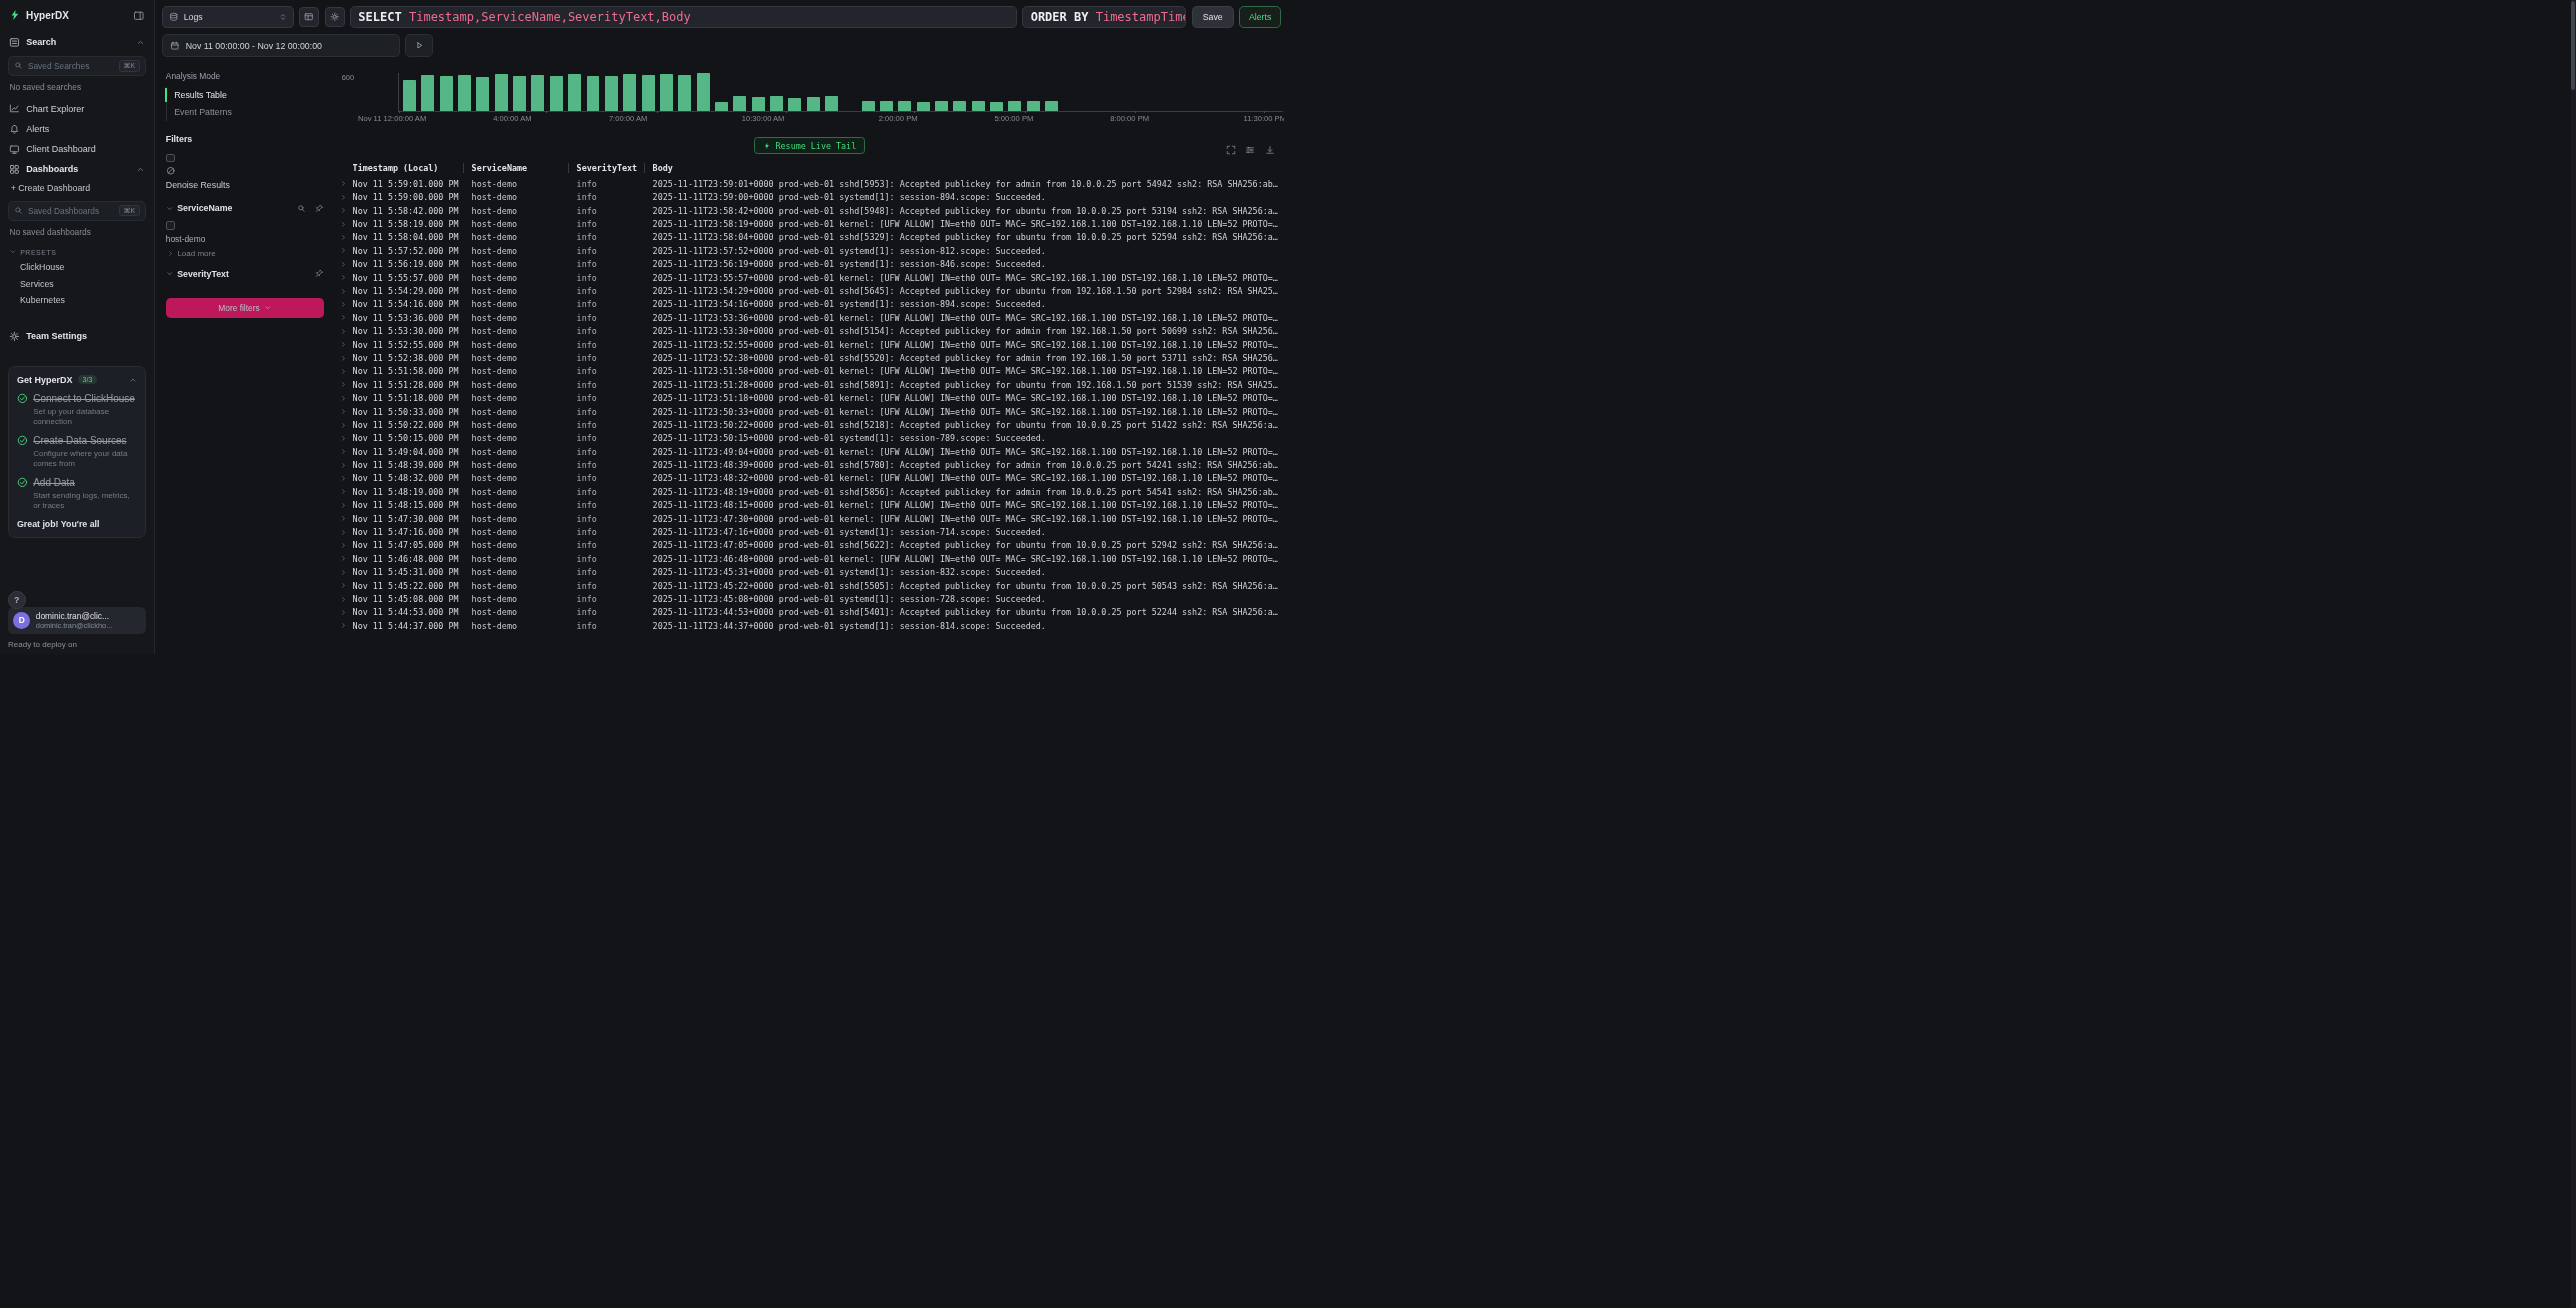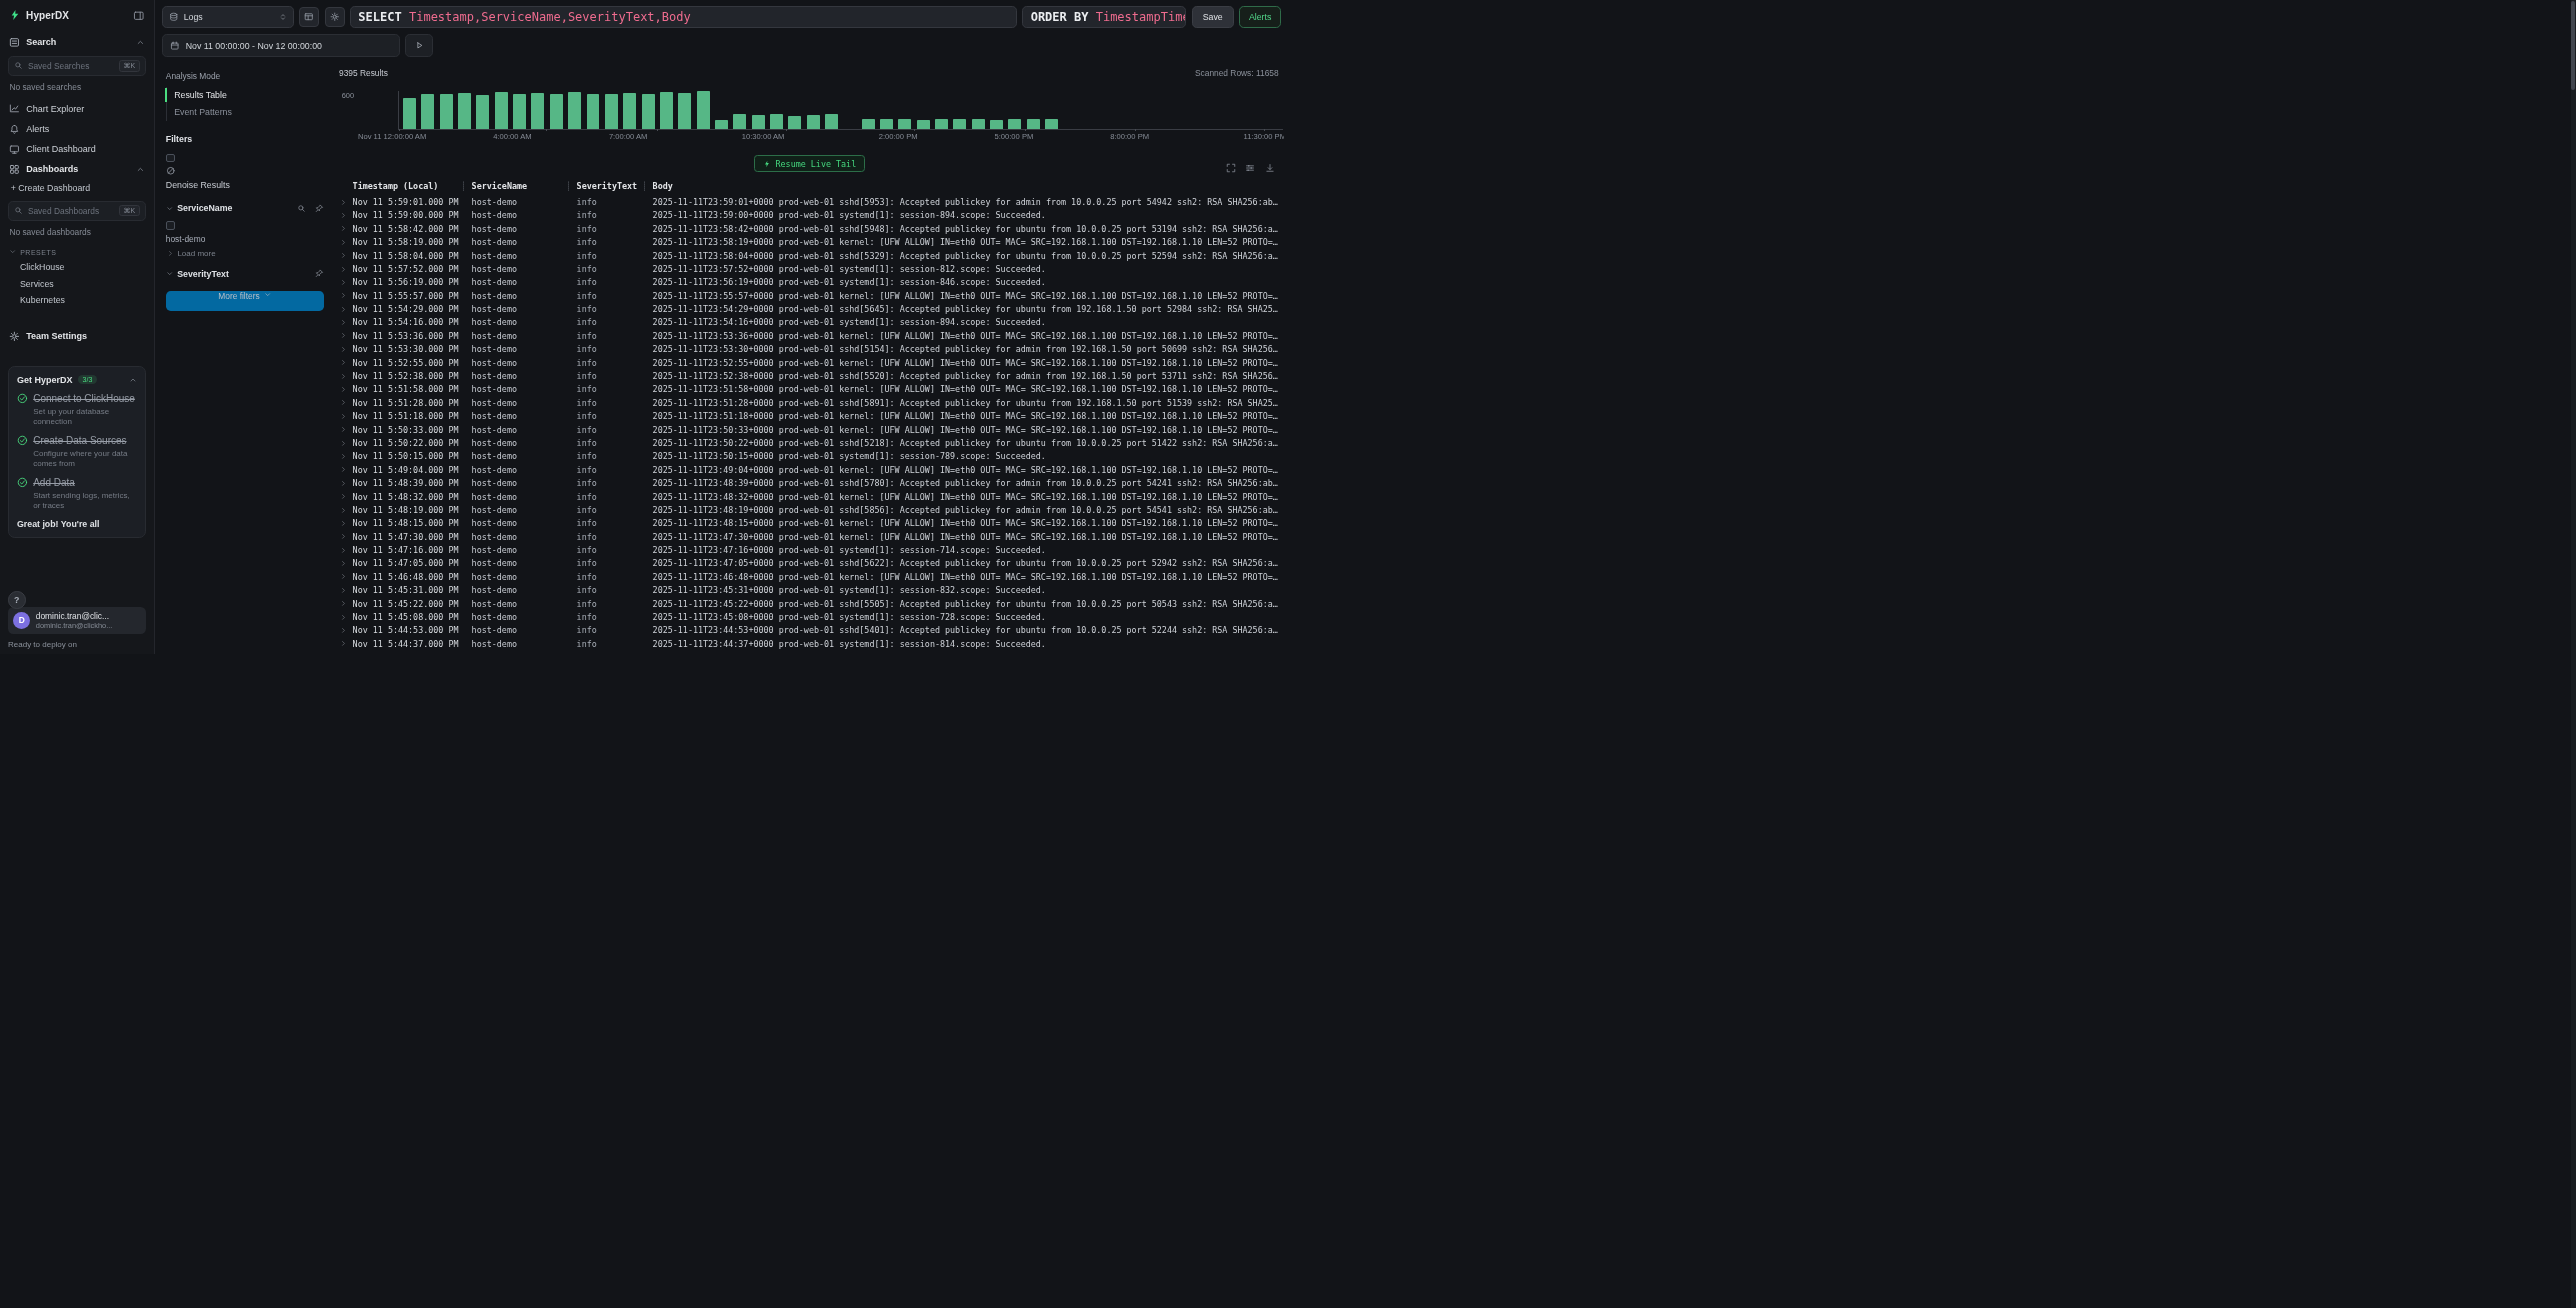--- a/index.html
+++ b/index.html
@@ -116,21 +116,21 @@
   .check-row .ic { width:9.5px; height:9.5px; color:#9aa0aa; }
   .check-label { font-size:8.8px; color:#c9cdd4; }
   .facet-head { margin-top:10.8px; display:flex; align-items:center; gap:4px; }
   .facet-head .chev { width:7.4px; height:7.4px; color:#8b919b; }
   .facet-name { font-size:8.8px; font-weight:700; color:#dfe2e6; flex:1; }
   .facet-head .tool { width:8.8px; height:8.8px; color:#8b919b; cursor:pointer; margin-left:6px; }
   .facet-val { margin-top:4.7px; }
   .facet-val .check-label { font-size:8.4px; color:#a9afba; }
   .load-more { display:flex; align-items:center; gap:3.4px; padding:2.7px 0 0 1.4px; font-size:8px; color:#7b818b; cursor:pointer; }
   .load-more .ic { width:6.8px; height:6.8px; }
-  .more-filters { margin-top:12px; height:20px; background:#0369a1; border-radius:4.7px; display:flex; align-items:flex-start;
+  .more-filters { margin-top:19px; height:20px; background:#be185d; border-radius:4.7px; display:flex; align-items:center;
     justify-content:center; gap:4.7px; font-size:8.4px; color:#b9bfc7; cursor:pointer; }
   .more-filters .ic { width:7.4px; height:7.4px; }
 
   
   .results { flex:1; min-width:0; display:flex; flex-direction:column; position:relative; padding-right:4px; }
   .meta-row { display:flex; justify-content:space-between; align-items:center; padding:5.4px 5.4px 2.7px 4px; font-size:8.4px; }
   .meta-count { color:#c6cad1; }
   .meta-scanned { color:#8b919b; white-space:nowrap; }
   .chart { display:flex; margin:9.5px 1.4px 0 0; flex:none;gap:40px; }
   .ylab { width:23px; flex:none; text-align:right; padding-right:4px; font-size:7.4px; color:#8b919b; }
@@ -512,24 +512,20 @@
           <span>More filters</span>
           <span class="ic">
               <svg viewBox="0 0 16 16" width="100%" height="100%" fill="none" stroke="currentColor" stroke-width="1.3" stroke-linecap="round" stroke-linejoin="round">
                 <polyline points="4,6 8,10 12,6"></polyline>
               </svg>
             </span>
         </div>
       </div>
 
       <div class="results">
-        <div class="meta-row">
-          <span class="meta-count">9395 Results</span>
-          <span class="meta-scanned">Scanned Rows: 11658</span>
-        </div>
 
         <div class="chart">
           <div class="ylab">600</div>
           <div class="plot">
             <div class="bars">
                 <div class="bar" style="height: 80%;"></div>
                 <div class="bar" style="height: 92.5%;"></div>
                 <div class="bar" style="height: 90%;"></div>
                 <div class="bar" style="height: 93.3333%;"></div>
                 <div class="bar" style="height: 88.3333%;"></div>

